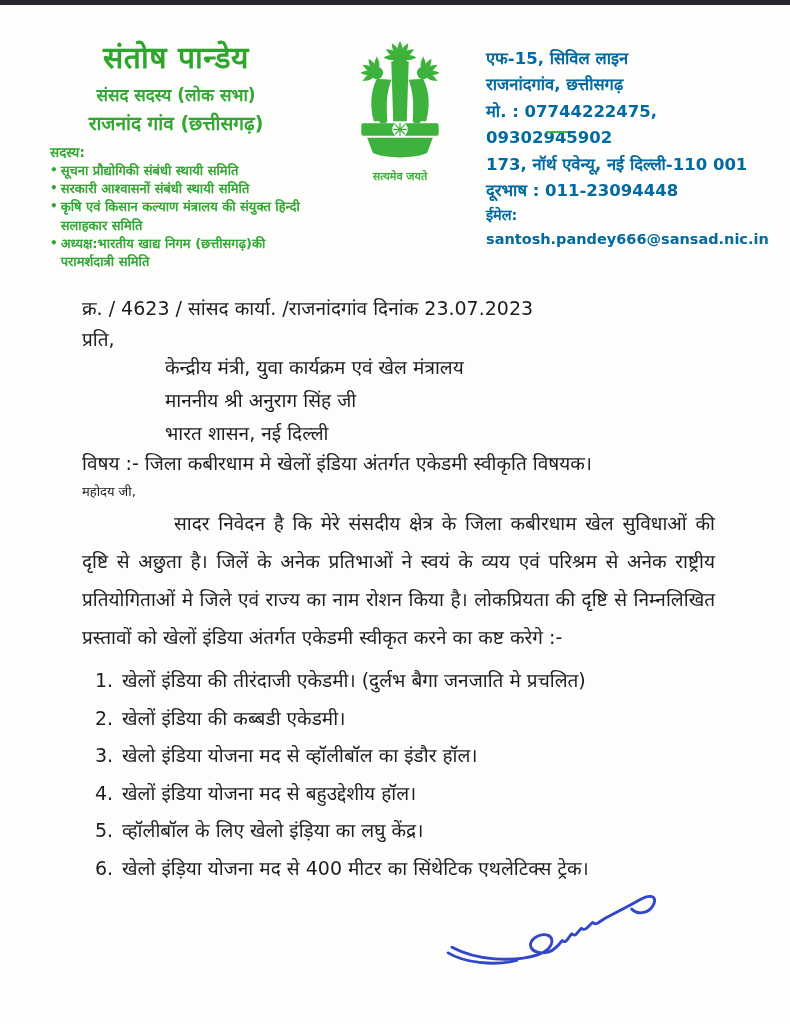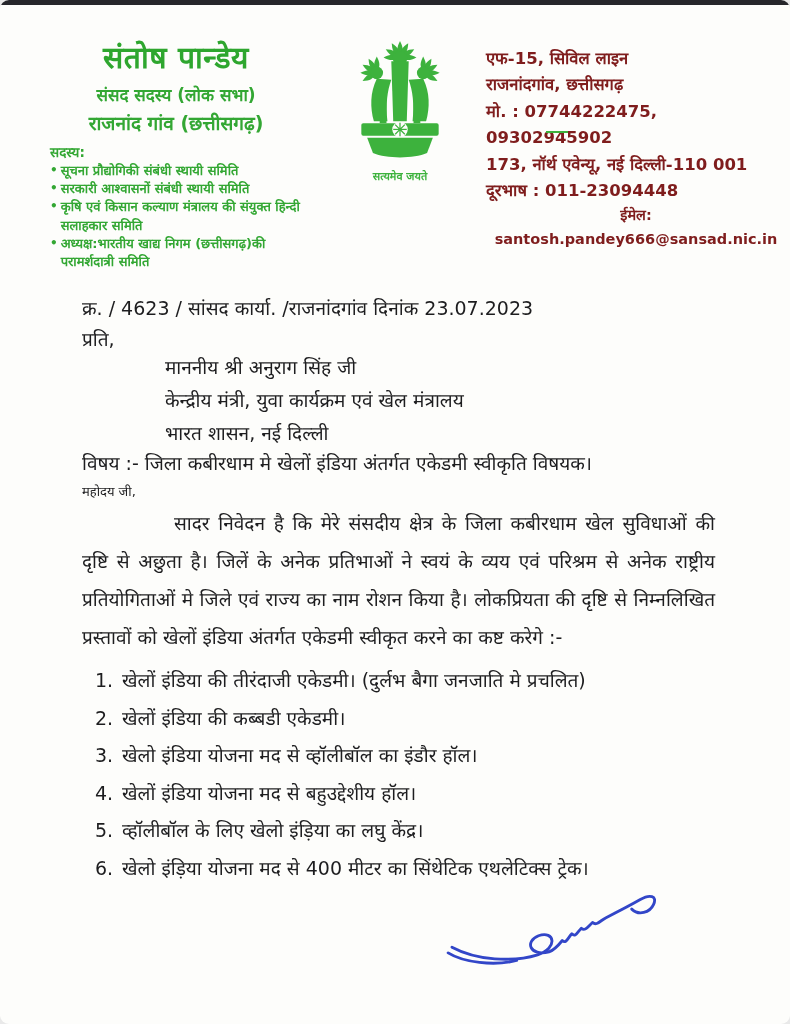--- a/index.html
+++ b/index.html
@@ -2,40 +2,39 @@
 <html><head>
 <meta charset="utf-8">
 <style>
   * { margin:0; padding:0; box-sizing:border-box; }
   html,body { background:#e9e9e9; }
   .page {
     position:relative; width:790px; height:1024px; margin:0 auto;
     background:#fdfdfb; overflow:hidden;
     font-family:"DejaVu Sans","Liberation Sans",sans-serif;
     color:#1d1d1f;
-    border-radius:9px;
   }
   .scan-edge { position:absolute; top:0; left:0; right:0; height:5px; background:#26262b; }
 
   
   .lh-left { position:absolute; left:40px; top:36px; width:272px; color:#33a733; }
   .lh-name { font-size:30px; font-weight:bold; text-align:center; color:#2ea62e; letter-spacing:0.5px; }
   .lh-desig { font-size:17px; text-align:center; margin-top:6px; font-weight:600; }
   .lh-const { font-size:19px; font-weight:bold; text-align:center; margin-top:4px; }
   .lh-memlabel { font-size:13.5px; font-weight:bold; margin:7px 0 1px 10px; }
   .lh-members { list-style:none; margin-left:10px; }
   .lh-members li { font-size:13px; line-height:1.4; font-weight:600; display:flex; }
   .lh-members .bullet { margin-right:3px; font-size:12px; }
 
   .lh-emblem { position:absolute; left:336px; top:34px; width:128px; text-align:center; }
   .lh-emblem .caption { font-size:11px; color:#3db23d; font-weight:bold; margin-top:2px; }
 
-  .lh-right { position:absolute; left:486px; top:46px; width:300px; color:#7f1d1d; }
+  .lh-right { position:absolute; left:486px; top:46px; width:300px; color:#0369a1; }
   .lh-right .cline { font-size:16.5px; line-height:1.6; font-weight:600; }
-  .lh-right .cline.small { font-size:14.5px;text-align:center; }
+  .lh-right .cline.small { font-size:14.5px; }
   .underline-mark { position:absolute; left:546px; top:131px; width:22px; height:2px; background:#3db23d; }
 
   
   .refline { position:absolute; left:82px; top:295px; width:636px; display:flex; font-size:19px; }
   .to-label { position:absolute; left:82px; top:326px; font-size:19px; }
   .addressee { position:absolute; left:165px; top:351px; font-size:19px; line-height:33px; }
   .subject { position:absolute; left:82px; top:450px; width:660px; font-size:19px; }
   .greeting { position:absolute; left:82px; top:482px; font-size:13px; }
   .bodypara {
     position:absolute; left:82px; top:504px; width:633px;
@@ -147,22 +146,22 @@
   <div class="underline-mark"></div>
 
   <div class="refline">
     <span>क्र. / 4623 / सांसद कार्या. /</span>
     <span>राजनांदगांव दिनांक 23.07.2023</span>
   </div>
 
   <div class="to-label">प्रति,</div>
 
   <div class="addressee">
+    <div>केन्द्रीय मंत्री, युवा कार्यक्रम एवं खेल मंत्रालय</div>
     <div>माननीय श्री अनुराग सिंह जी</div>
-    <div>केन्द्रीय मंत्री, युवा कार्यक्रम एवं खेल मंत्रालय</div>
     <div>भारत शासन, नई दिल्ली</div>
   </div>
 
   <div class="subject">विषय :- जिला कबीरधाम मे खेलों इंडिया अंतर्गत एकेडमी स्वीकृति विषयक।</div>
   <div class="greeting">महोदय जी,</div>
   <div class="bodypara">सादर निवेदन है कि मेरे संसदीय क्षेत्र के जिला कबीरधाम खेल सुविधाओं की दृष्टि से अछुता है। जिलें के अनेक प्रतिभाओं ने स्वयं के व्यय एवं परिश्रम से अनेक राष्ट्रीय प्रतियोगिताओं मे जिले एवं राज्य का नाम रोशन किया है। लोकप्रियता की दृष्टि से निम्नलिखित प्रस्तावों को खेलों इंडिया अंतर्गत एकेडमी स्वीकृत करने का कष्ट करेगे :-</div>
 
   <div class="itemlist">
     <div class="item">
         <span class="n">1.</span>

